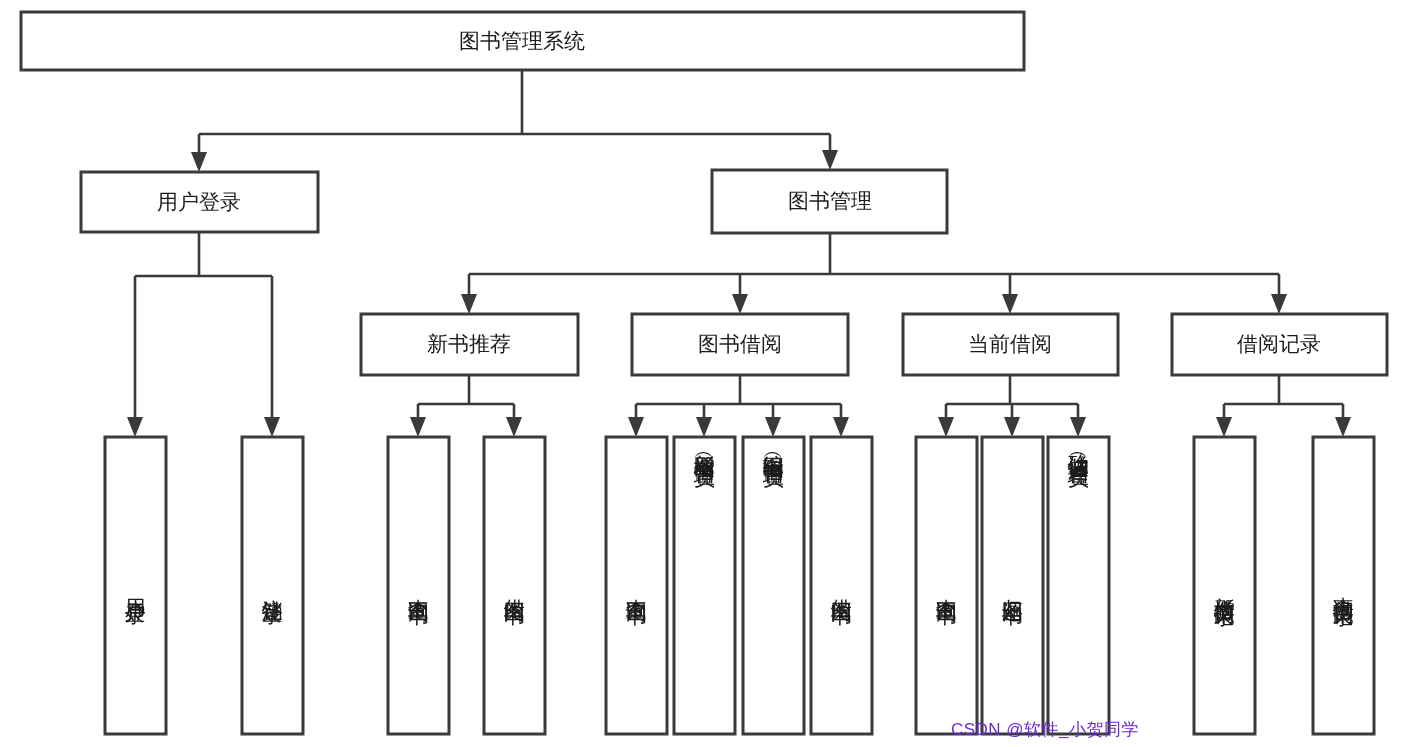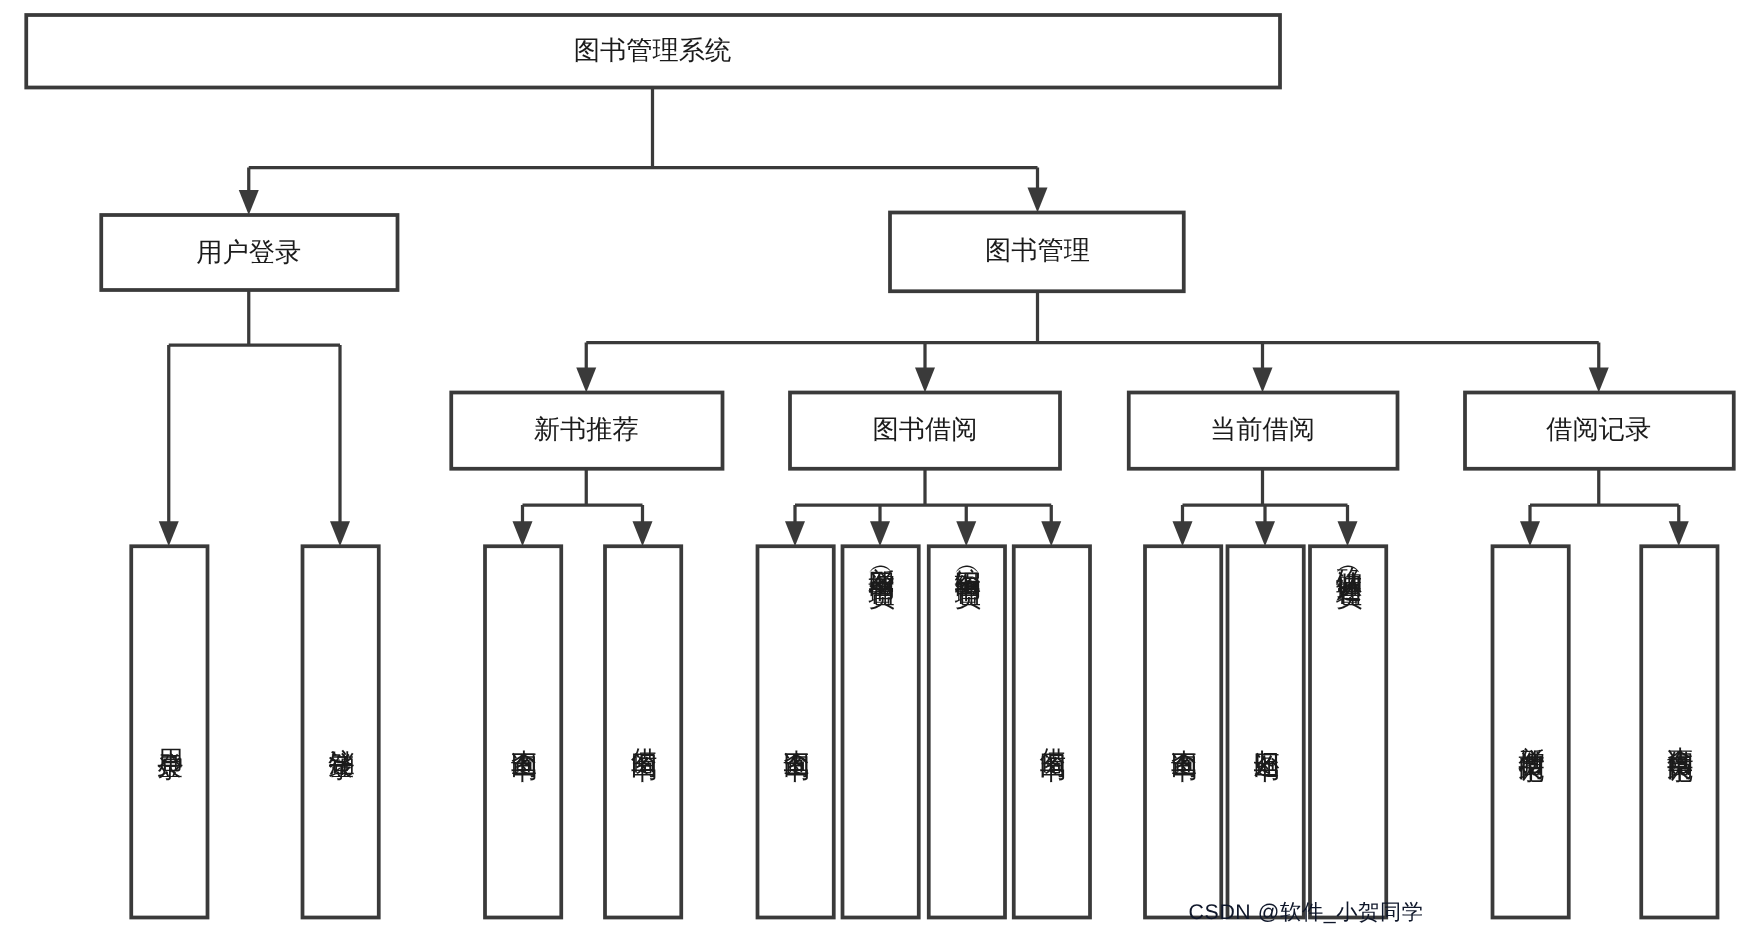--- a/index.html
+++ b/index.html
@@ -68,21 +68,21 @@
     letter-spacing: 2px;
     white-space: nowrap;
     text-align: center;
   }
   .watermark {
     position: absolute;
     right: 10px;
     bottom: 6px;
     font-family: "Liberation Sans", "DejaVu Sans", sans-serif;
     font-size: 17px;
-    color: #0f172a;
+    color: #6d28d9;
     white-space: nowrap;
     letter-spacing: 0.5px;
   }
 </style>
 </head>
 <body>
 
 <div id="diagram-root">
 
   <svg class="flow" viewBox="0 0 1405 747" xmlns="http://www.w3.org/2000/svg">

